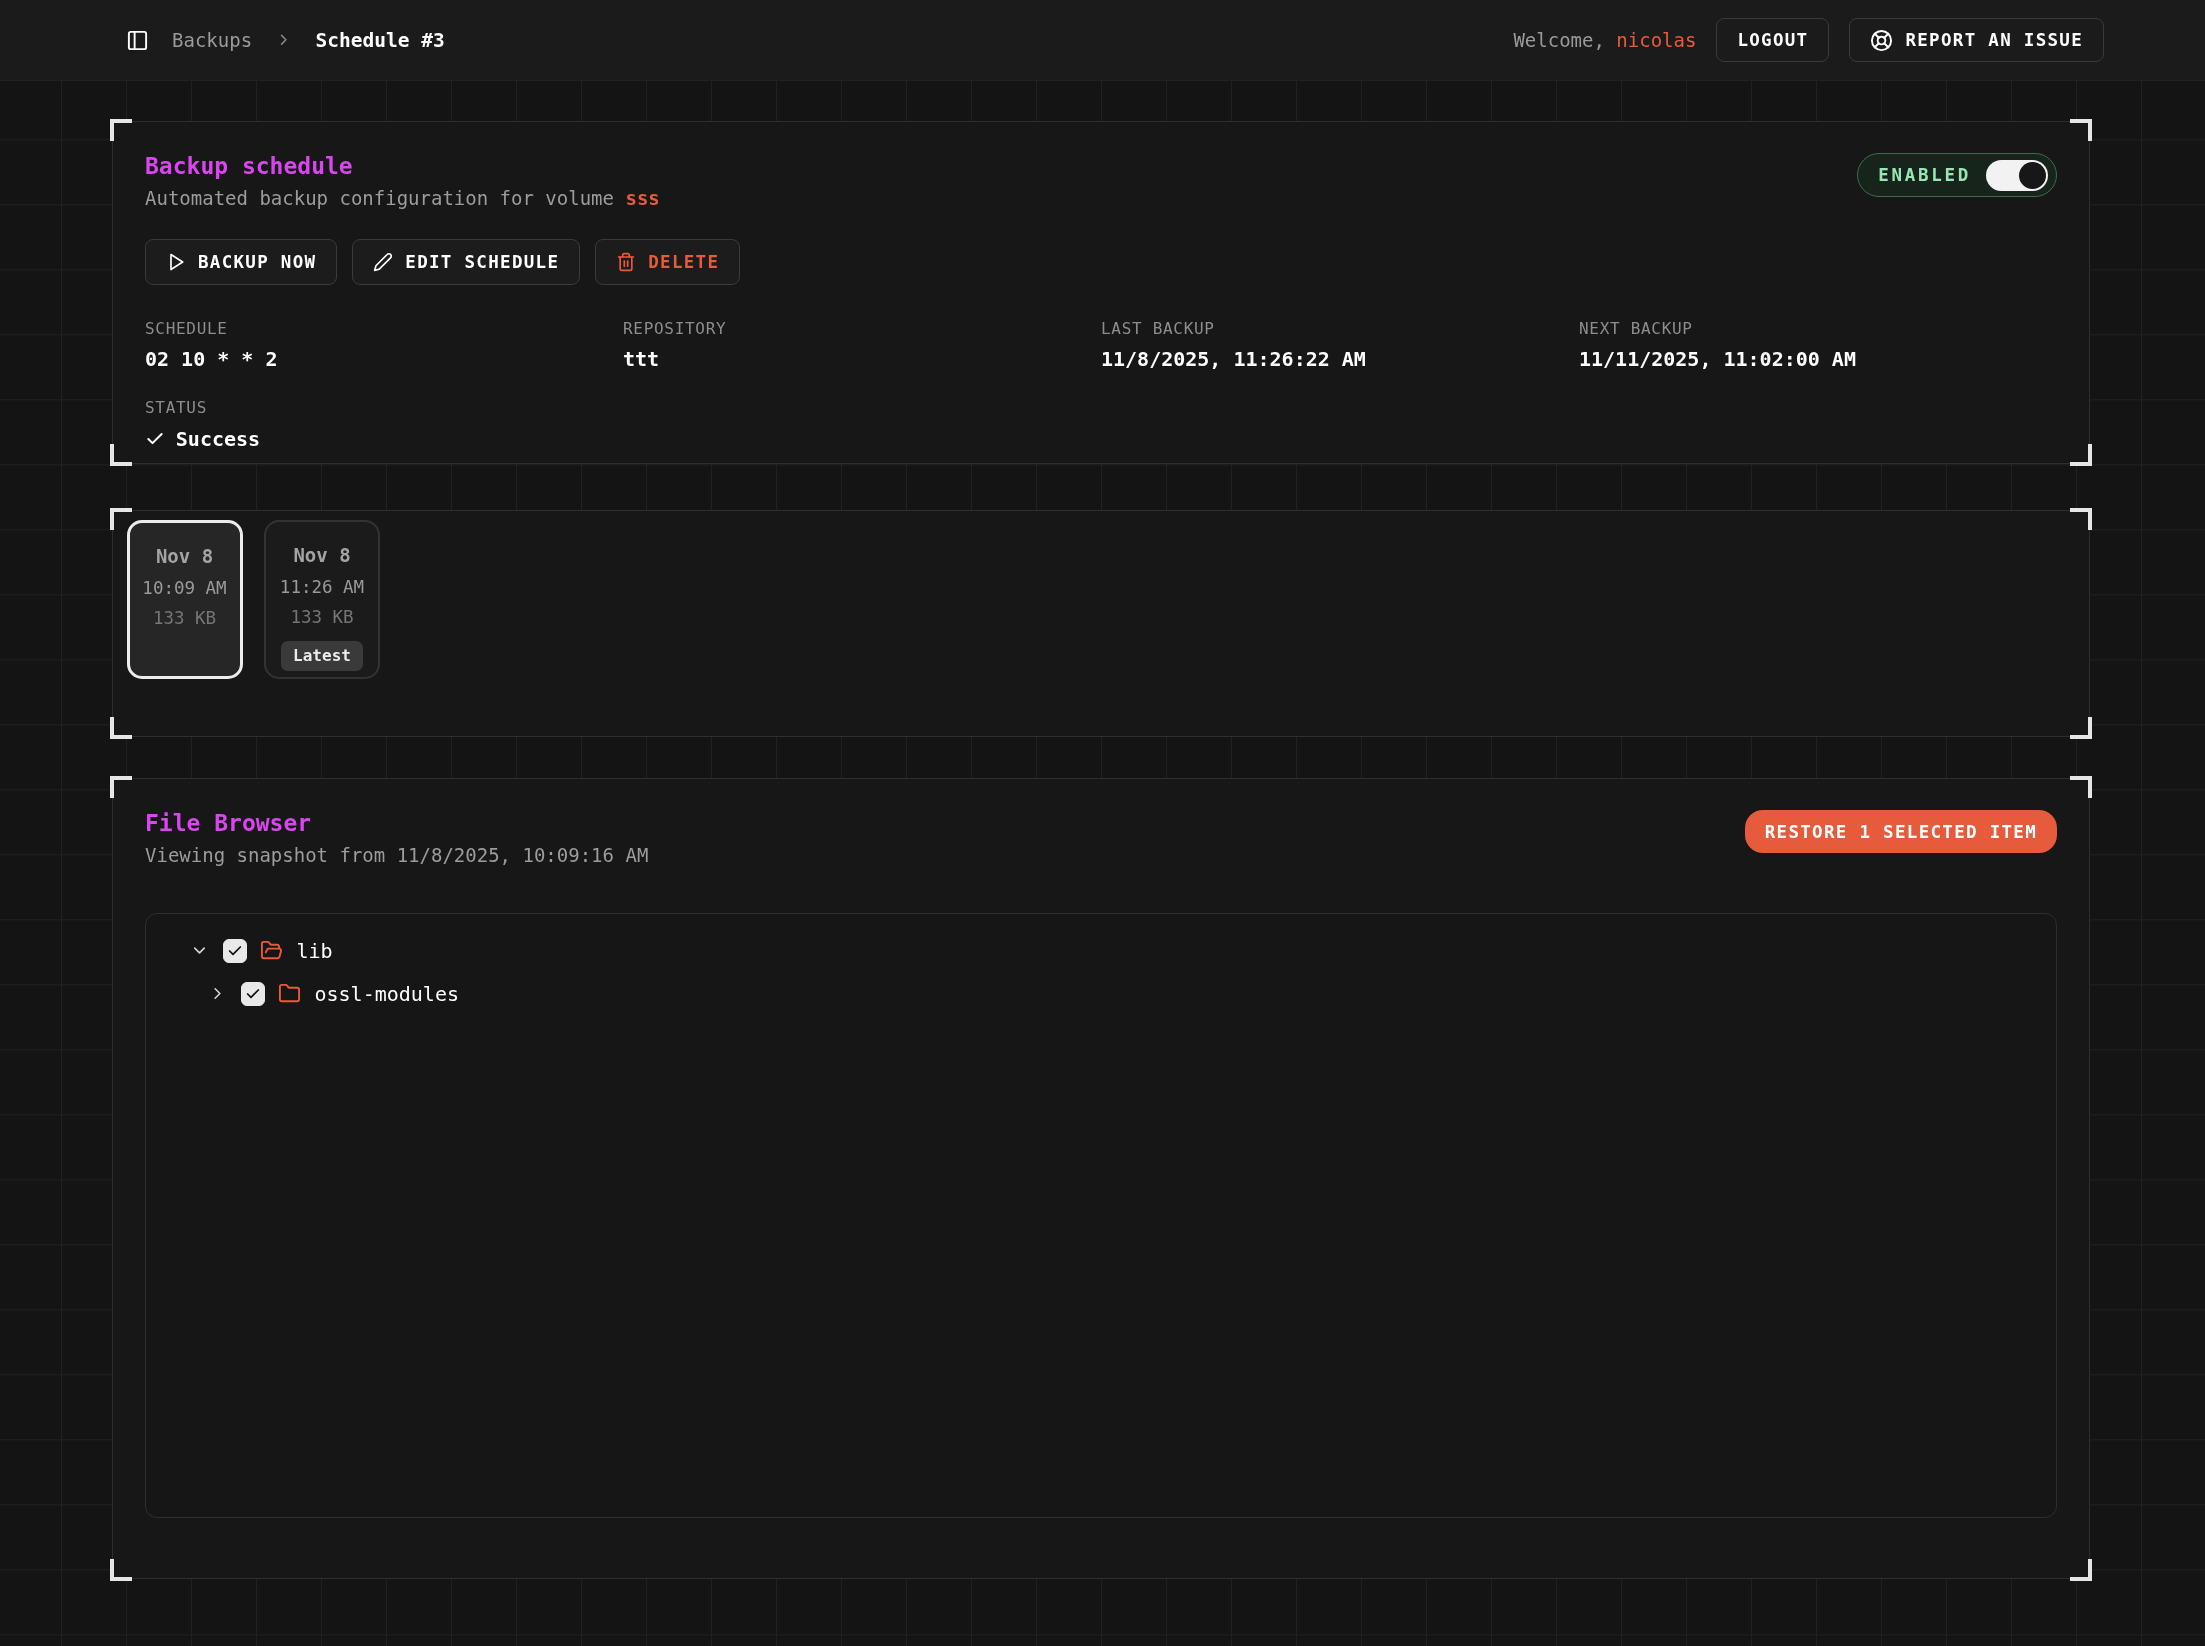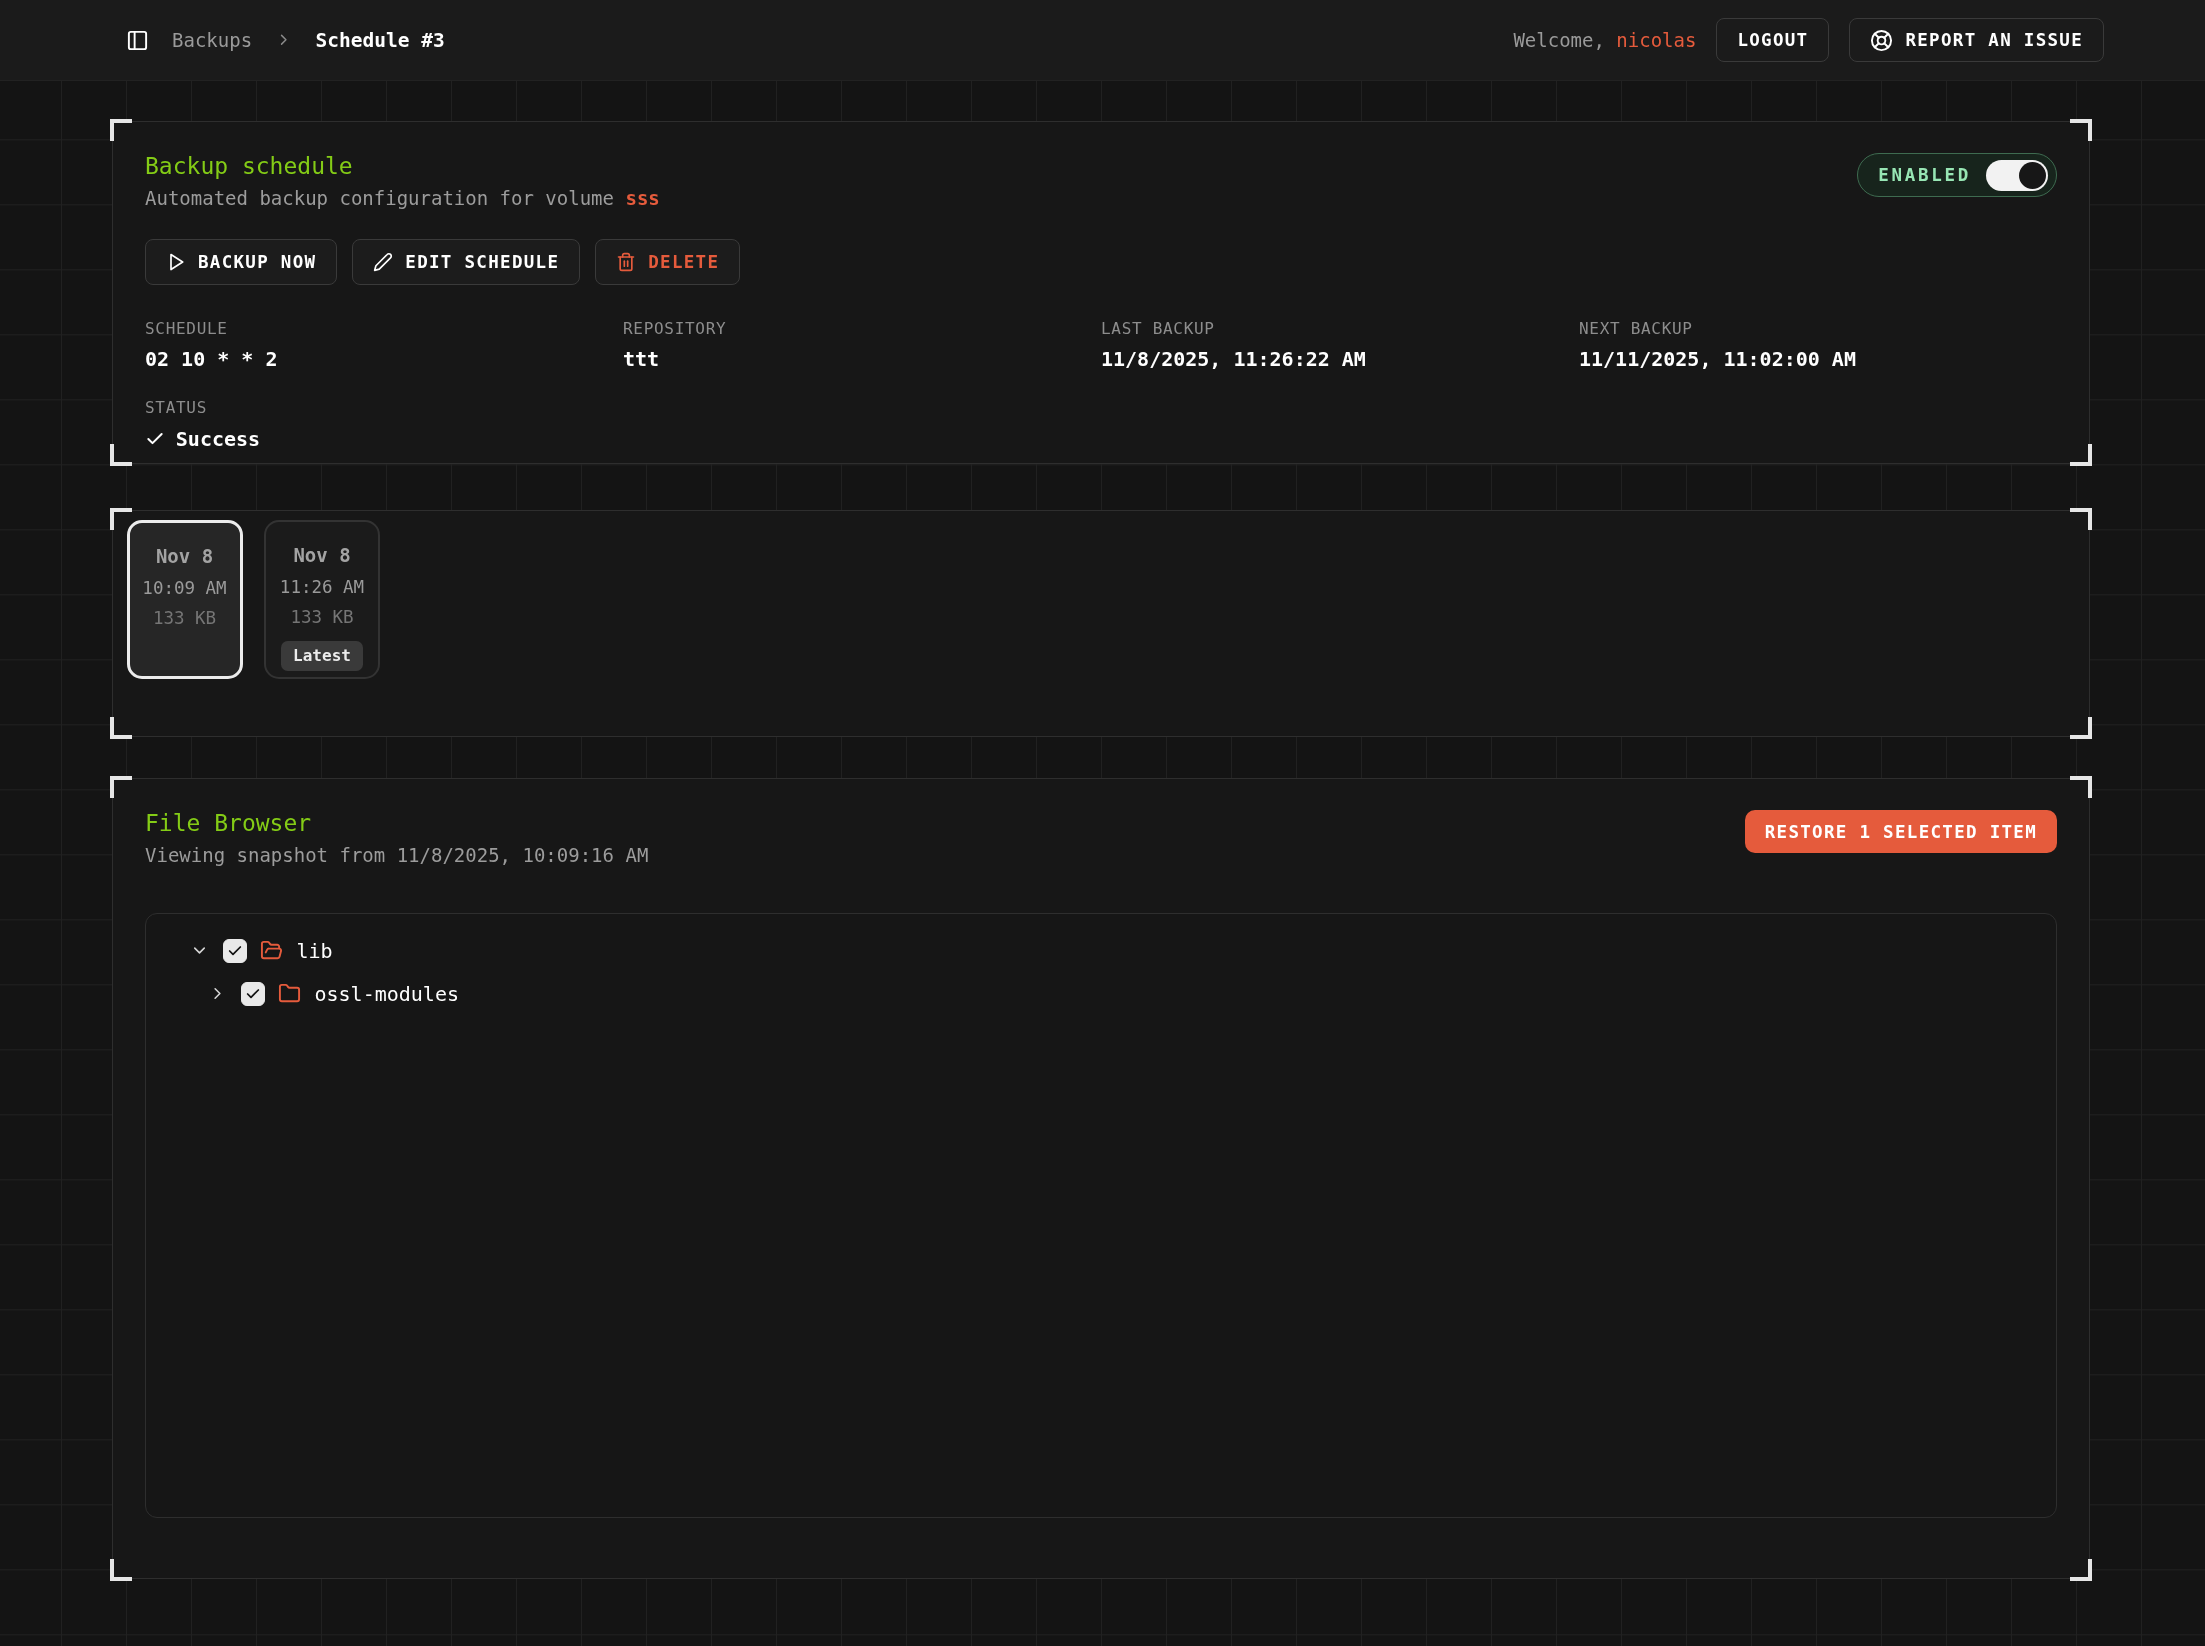--- a/index.html
+++ b/index.html
@@ -51,21 +51,21 @@
     position:relative;width:1978px;background:var(--card-bg);
     border:1.3px solid var(--card-border);
   }
   .corner{position:absolute;width:21.5px;height:21.5px;border:0 solid var(--bracket);z-index:3;}
   .corner.tl{top:-2.7px;left:-2.7px;border-top-width:4px;border-left-width:4px;}
   .corner.tr{top:-2.7px;right:-2.7px;border-top-width:4px;border-right-width:4px;}
   .corner.bl{bottom:-2.7px;left:-2.7px;border-bottom-width:4px;border-left-width:4px;}
   .corner.br{bottom:-2.7px;right:-2.7px;border-bottom-width:4px;border-right-width:4px;}
   
   .card-schedule{height:343px;padding:31px 32px;margin-bottom:46px;}
-  .card-title{font-size:23px;font-weight:normal;color:#84cc16;}
+  .card-title{font-size:23px;font-weight:bold;color:#d946ef;}
   .card-subtitle{font-size:19px;color:var(--muted);margin-top:8px;}
   .card-subtitle .vol{color:var(--accent);font-weight:bold;}
   .enabled-pill{
     position:absolute;top:31px;right:32px;height:44px;
     display:flex;align-items:center;gap:15px;
     border:1.3px solid var(--green-border);border-radius:23px;
     background:var(--green-bg);padding:0 8px 0 20px;cursor:pointer;
   }
   .enabled-label{color:var(--green-text);font-size:17.5px;font-weight:bold;letter-spacing:2.7px;}
   .switch{position:relative;width:62px;height:31px;background:#f2f2f2;border-radius:15.5px;}
@@ -100,21 +100,21 @@
   }
   .snap-footer{
     height:42px;background:#1d1d1d;border-top:1.3px solid #2a2a2a;
     display:flex;align-items:center;justify-content:space-between;
     padding:0 19px;font-size:17.5px;color:var(--muted);
   }
   
   .card-browser{height:801px;padding:31px 32px;}
   .fb-header{display:flex;align-items:flex-start;justify-content:space-between;}
   .restore-btn{
-    height:43px;padding:0 20px;border:none;border-radius:10px;
+    height:43px;padding:0 20px;border:none;border-radius:18px;
     background:var(--accent);color:#fff;font-family:inherit;
     font-size:17.5px;font-weight:bold;letter-spacing:1.3px;cursor:pointer;
   }
   .tree-panel{
     margin-top:47px;height:605px;border:1.3px solid var(--card-border);
     border-radius:12px;background:#161616;padding:15px 0;
   }
   .tree-row{display:flex;align-items:center;gap:13.5px;height:43px;cursor:pointer;}
   .tree-row .chev{color:#d6d6d6;display:flex;align-items:center;}
   .cb{width:24px;height:24px;border-radius:6px;display:flex;align-items:center;justify-content:center;cursor:pointer;}

